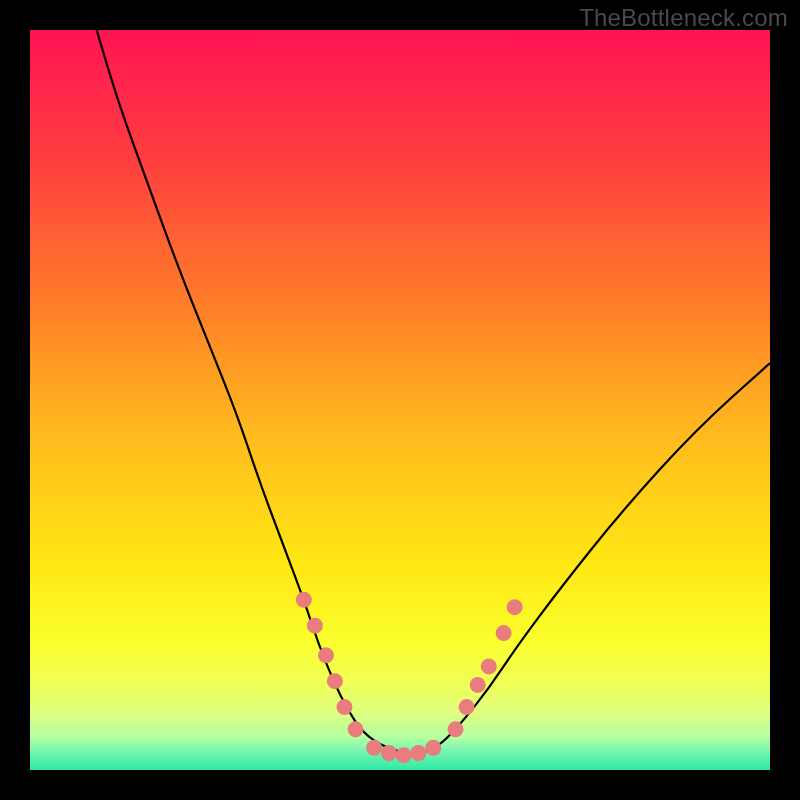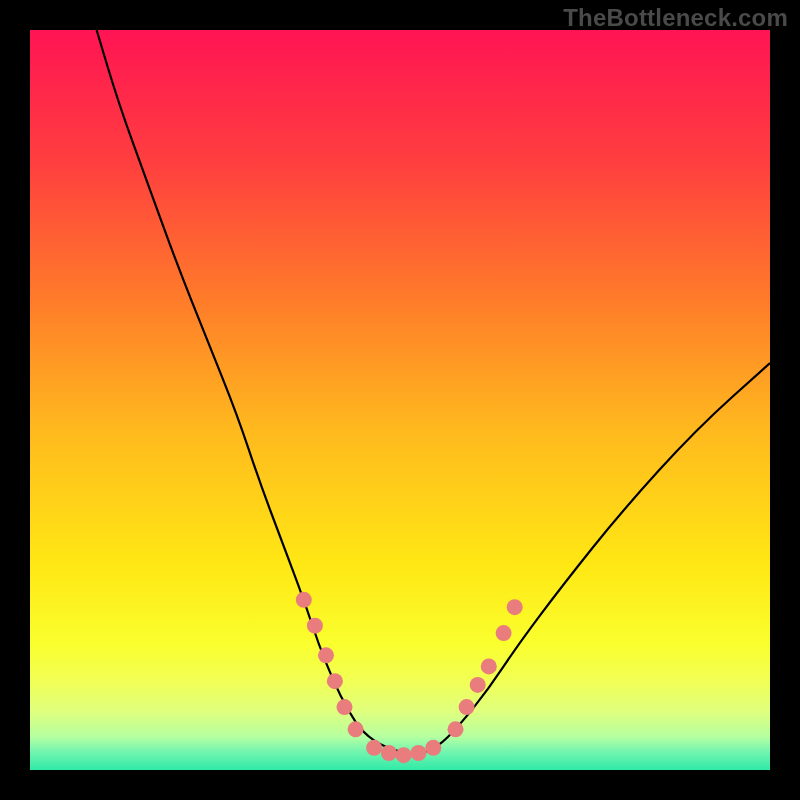--- a/index.html
+++ b/index.html
@@ -25,21 +25,21 @@
     top: 0;
     width: 740px;
     height: 740px;
   }
   .watermark {
     position: absolute;
     top: 4px;
     right: 12px;
     color: #4a4a4a;
     font-size: 24px;
-    font-weight: 700;
+    font-weight: 400;
     letter-spacing: 0.2px;
     user-select: none;
   }
   svg { display: block; }
 </style>
 </head>
 <body>
 
 <div class="frame">
   <div class="plot">

